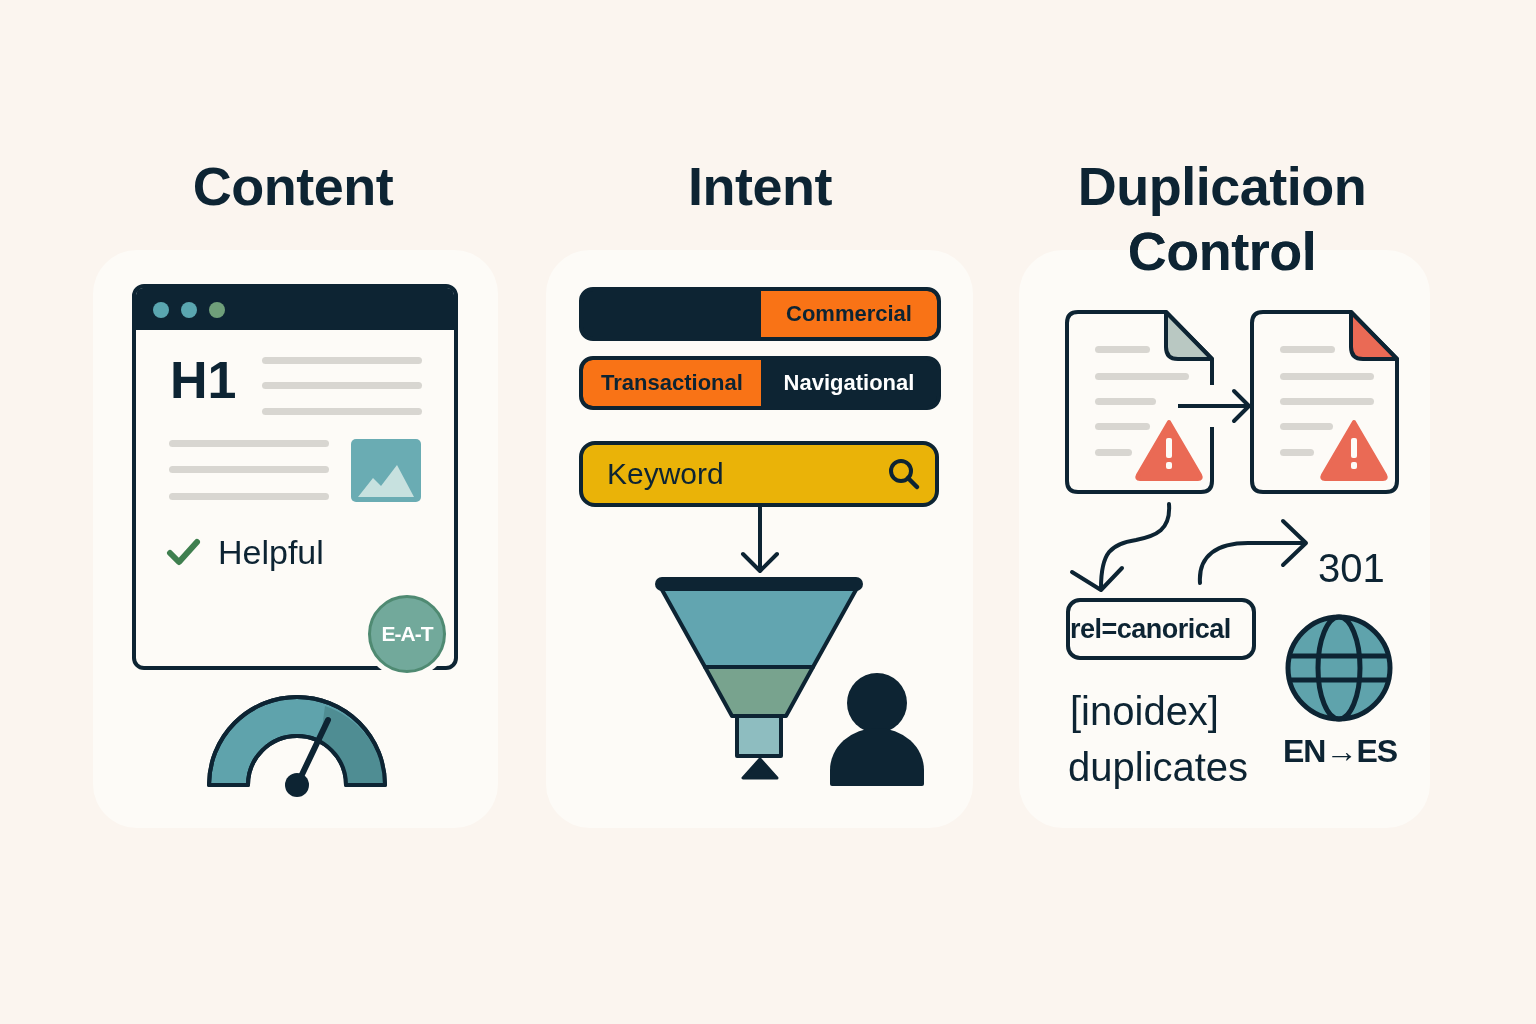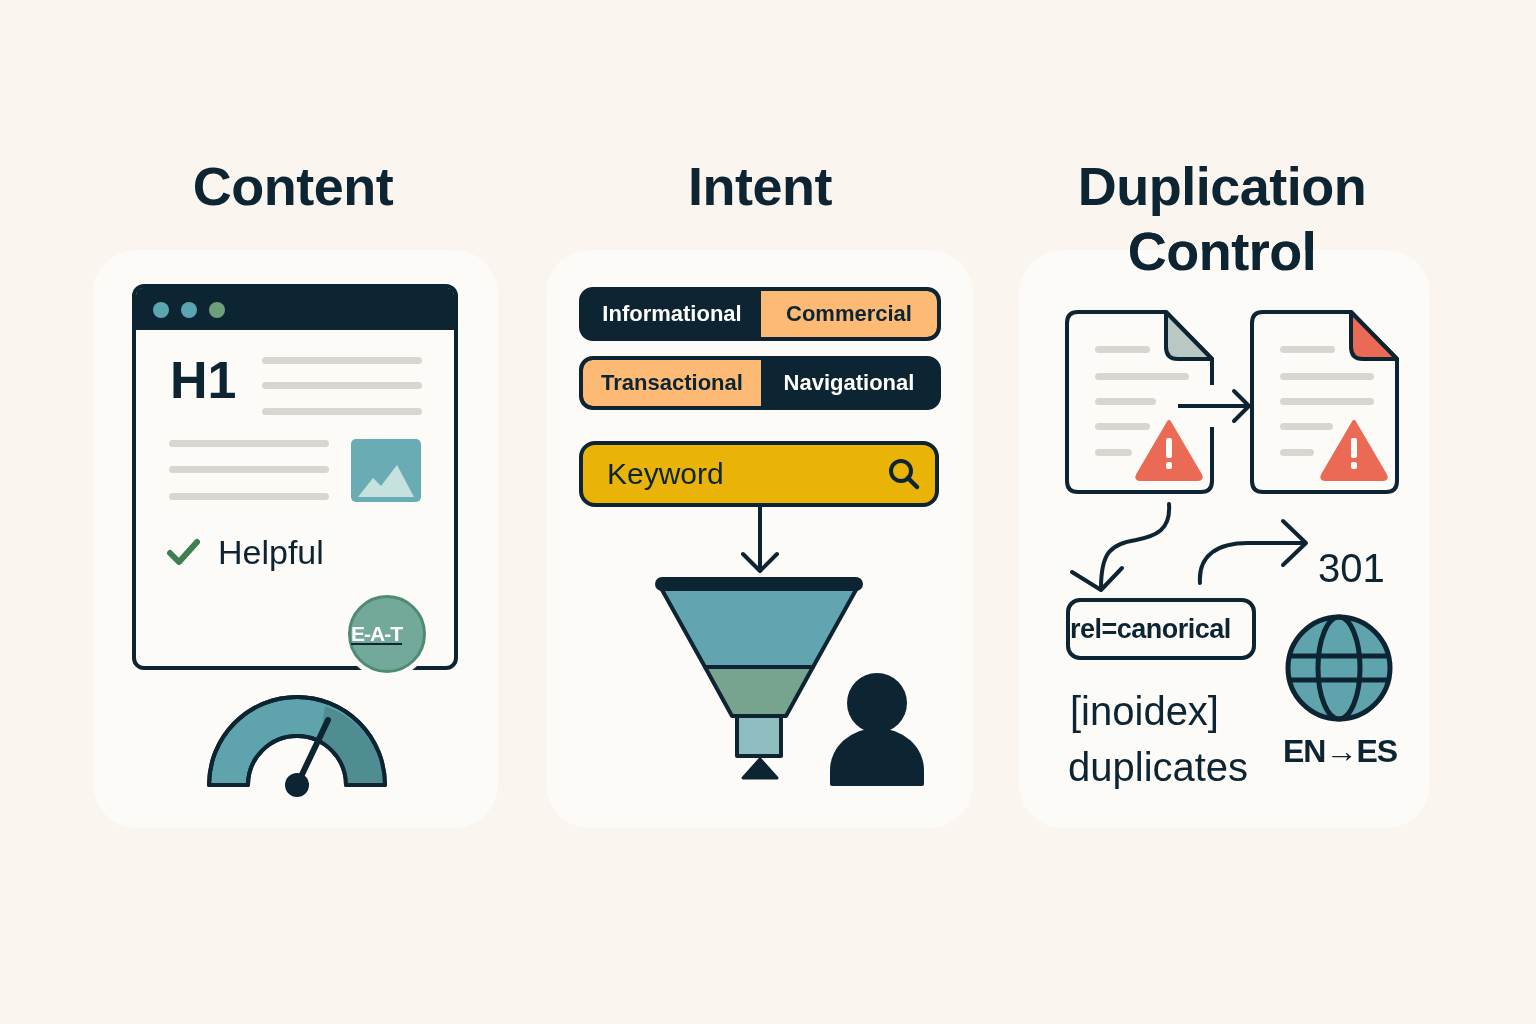--- a/index.html
+++ b/index.html
@@ -5,21 +5,21 @@
   html, body { margin:0; padding:0; }
   body { width:1536px; height:1024px; background:#fbf5ef; position:relative; overflow:hidden;
          font-family:"Liberation Sans", "DejaVu Sans", sans-serif; color:#0d2433; }
   .abs { position:absolute; }
   .heading { position:absolute; font-weight:700; font-size:54px; color:#0d2433; text-align:center; line-height:64px; letter-spacing:-0.5px; }
   .panel { position:absolute; background:#fdfbf7; border-radius:44px; }
   .dark { background:#0d2433; }
   .line { position:absolute; height:7px; background:#d8d6d1; border-radius:4px; }
   .seg { position:absolute; top:0; bottom:0; display:flex; align-items:center; justify-content:center; font-weight:700; font-size:22px; }
   .seg.dark-seg { background:#0d2433; color:#ffffff; }
-  .seg.light-seg { background:#fdba74; color:#0d2433; }
+  .seg.light-seg { background:#f97316; color:#0d2433; }
   .pill { position:absolute; border:4px solid #0d2433; border-radius:14px; overflow:hidden; background:#0d2433; }
 </style>
 </head>
 <body>
 
 <div class="heading" style="left:93px; top:154px; width:400px;">Content</div>
 <div class="heading" style="left:560px; top:154px; width:400px;">Intent</div>
 <div class="heading" style="left:1022px; top:154px; width:400px;">Duplication</div>
 <div class="heading" style="left:1022px; top:219px; width:400px;">Control</div>
 
@@ -49,38 +49,37 @@
   </div>
 
   <div class="abs" style="left:30px; top:244px; height:40px; display:flex; align-items:center;">
     <svg width="36" height="30" viewBox="0 0 36 30" style="margin-right:16px;">
       <path d="M4 16 L13 25 L31 5" fill="none" stroke="#3f7f4f" stroke-width="6" stroke-linecap="round" stroke-linejoin="round"></path>
     </svg>
     <span style="font-size:34px; color:#0d2433;">Helpful</span>
   </div>
 </div>
 
-<div class="abs" style="left:348px; top:595px; width:72px; height:72px; border-radius:50%; background:#72a99b; border:3px solid #4f8a72; box-shadow:0 0 0 5px #fdfbf7; display:flex; align-items:center; justify-content:flex-start;text-decoration:underline;">
+<div class="abs" style="left:368px; top:595px; width:72px; height:72px; border-radius:50%; background:#72a99b; border:3px solid #4f8a72; box-shadow:0 0 0 5px #fdfbf7; display:flex; align-items:center; justify-content:center;">
   <span style="color:#ffffff; font-weight:700; font-size:21px; letter-spacing:-1px;">E-A-T</span>
 </div>
 
 <div class="abs" style="left:200px; top:695px; width:195px; height:105px;">
   <svg width="195" height="105" viewBox="0 0 195 105">
     <path d="M9 90 A88 88 0 0 1 185 90 L146 90 A49 49 0 0 0 48 90 Z" fill="#5fa3ac" stroke="#0d2433" stroke-width="4" stroke-linejoin="round"></path>
     <path d="M125 11 A88 88 0 0 1 185 90 L146 90 A49 49 0 0 0 120 48 Z" fill="#4f8d93" stroke="none"></path>
     <path d="M9 90 A88 88 0 0 1 185 90 L146 90 A49 49 0 0 0 48 90 Z" fill="none" stroke="#0d2433" stroke-width="4" stroke-linejoin="round"></path>
     <line x1="97" y1="90" x2="128" y2="25" stroke="#0d2433" stroke-width="6" stroke-linecap="round"></line>
     <circle cx="97" cy="90" r="12" fill="#0d2433"></circle>
   </svg>
 </div>
 
 <div class="panel" style="left:546px; top:250px; width:427px; height:578px;"></div>
 
 <div class="pill" style="left:579px; top:287px; width:354px; height:46px;">
-  <div class="seg dark-seg" style="left:0; width:178px;">Informational</div>
   <div class="seg light-seg" style="left:178px; width:176px; border-radius:0 9px 9px 0;">Commercial</div>
 </div>
 
 <div class="pill" style="left:579px; top:356px; width:354px; height:46px;">
   <div class="seg light-seg" style="left:0; width:178px; border-radius:9px 0 0 9px;">Transactional</div>
   <div class="seg dark-seg" style="left:178px; width:176px;">Navigational</div>
 </div>
 
 <div class="abs" style="left:579px; top:441px; width:352px; height:58px; border:4px solid #0d2433; border-radius:16px; background:#eab308;">
   <span style="position:absolute; left:24px; top:12px; font-size:30px; line-height:34px; color:#0d2433;">Keyword</span>

